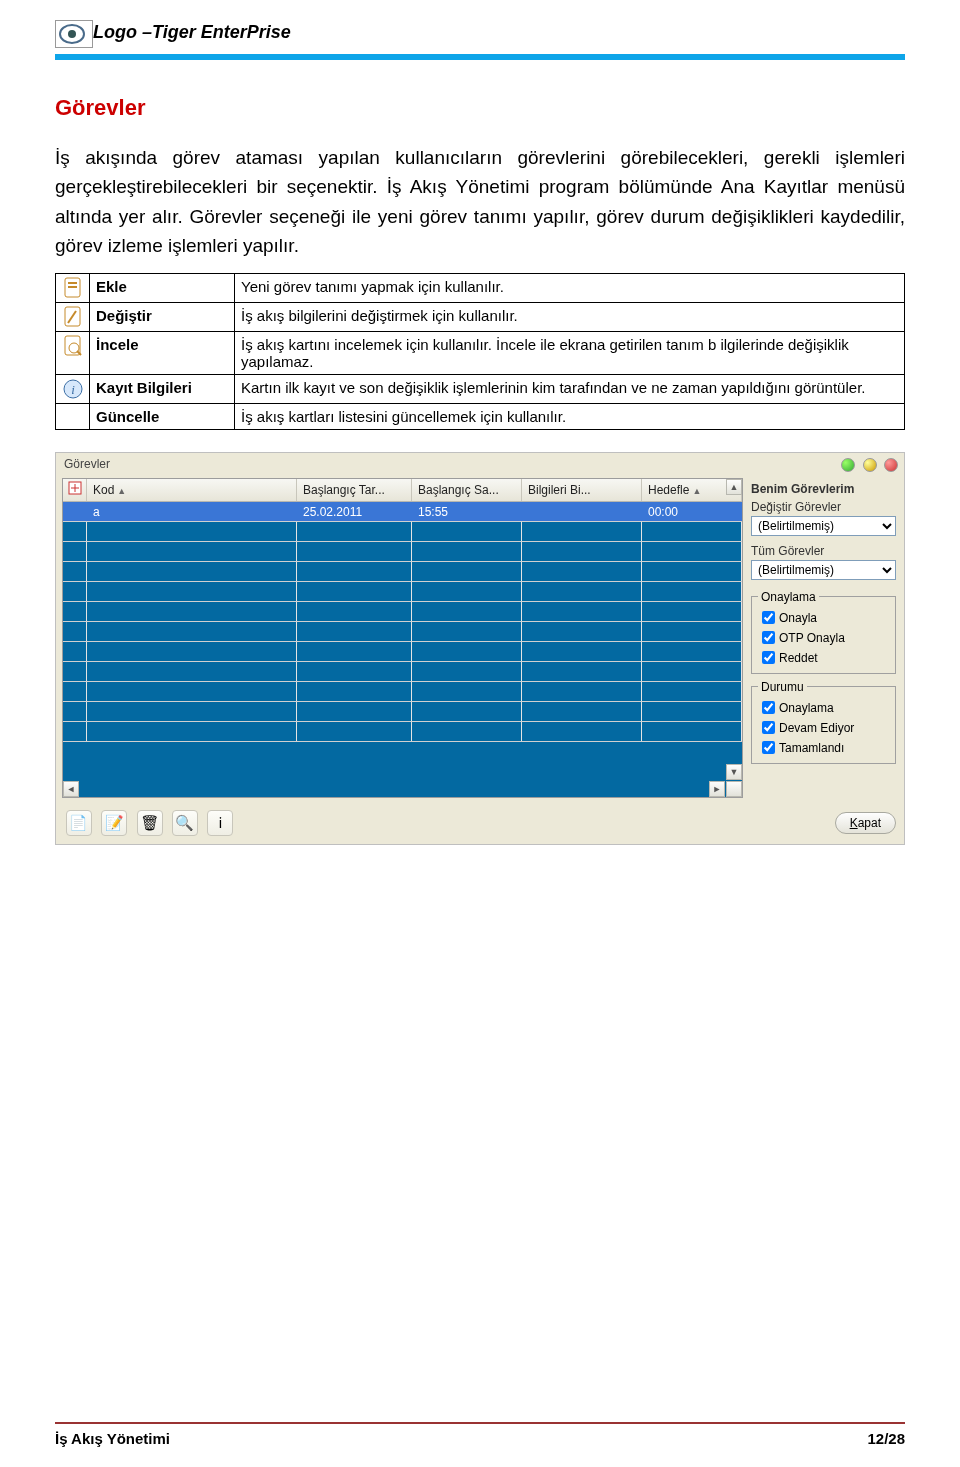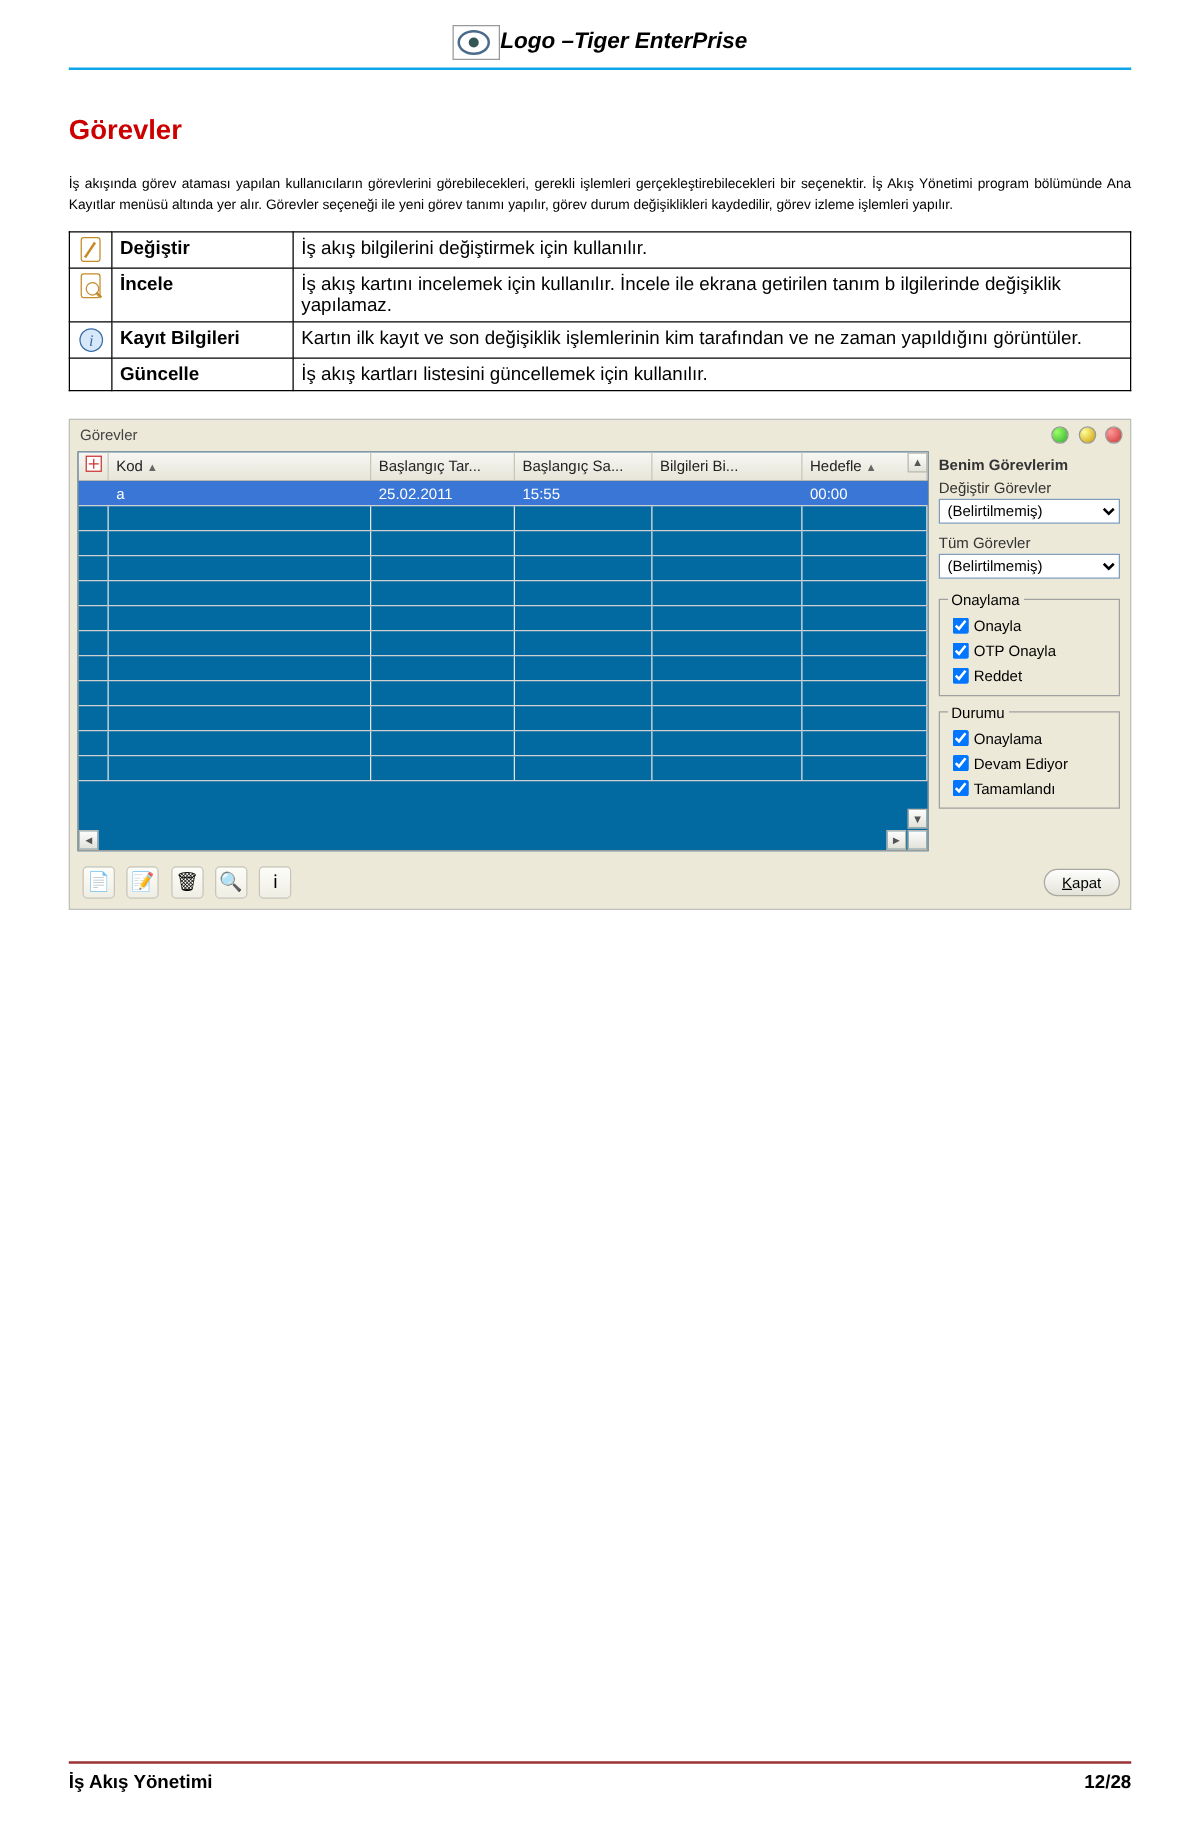--- a/index.html
+++ b/index.html
@@ -9,22 +9,22 @@
     background: #fff;
     color: #000;
     width: 960px;
     min-height: 1467px;
     position: relative;
     padding: 20px 55px 0 55px;
   }
   .header {
     display: flex;
     align-items: flex-start;
-    justify-content: center;
-    border-bottom: 2px solid #0ea5e9;
+    justify-content: flex-start;
+    border-bottom: 6px solid #0ea5e9;
     padding-bottom: 6px;
     margin-bottom: 35px;
   }
   .header-logo {
     width: 38px;
     height: 28px;
     border: 1px solid #999;
     position: relative;
     background: #fff;
   }
@@ -36,21 +36,21 @@
     color: #000;
     margin-top: 2px;
   }
   .section-title {
     color: #cc0000;
     font-weight: bold;
     font-size: 22px;
     margin: 0 0 22px 0;
   }
   .body-text {
-    font-size: 11px;
+    font-size: 19px;
     line-height: 1.55;
     text-align: justify;
     margin: 0 0 12px 0;
   }
   .tbl {
     border-collapse: collapse;
     width: 100%;
     margin-top: 10px;
     margin-bottom: 22px;
     font-size: 15px;
@@ -207,21 +207,21 @@
   .close-btn {
     border: 1px solid #a9a9a0;
     background: linear-gradient(#fefefe,#e4e3d9);
     padding: 3px 14px;
     border-radius: 11px;
     font-size: 12px;
   }
 
   .footer {
     position: absolute;
-    bottom: 33px;
+    bottom: 20px;
     left: 55px;
     right: 55px;
     border-top: 2px solid #993333;
     display: flex;
     justify-content: space-between;
     padding-top: 6px;
     font-weight: bold;
     font-size: 15px;
   }
 </style>
@@ -237,20 +237,31 @@
   </div>
   <div class="header-title">Logo –Tiger EnterPrise</div>
 </div>
 
 <h1 class="section-title">Görevler</h1>
 
 <p class="body-text">İş akışında görev ataması yapılan kullanıcıların görevlerini görebilecekleri, gerekli işlemleri gerçekleştirebilecekleri bir seçenektir. İş Akış Yönetimi program bölümünde Ana Kayıtlar menüsü altında yer alır. Görevler seçeneği ile yeni görev tanımı yapılır, görev durum değişiklikleri kaydedilir, görev izleme işlemleri yapılır.</p>
 
 <table class="tbl">
   <tbody>
+      <tr>
+    <td class="icon-cell">
+      <svg class="doc-icon" width="22" height="24">
+            <rect x="3" y="2" width="15" height="19" rx="2" fill="#fff" stroke="#c58a2a"></rect>
+            <rect x="6" y="6" width="9" height="2" fill="#c58a2a"></rect>
+            <rect x="6" y="10" width="9" height="2" fill="#c58a2a"></rect>
+          </svg>
+    </td>
+    <td class="label-cell">Ekle</td>
+    <td>Yeni görev tanımı yapmak için kullanılır.</td>
+  </tr>
   <tr>
     <td class="icon-cell">
       <svg class="doc-icon" width="22" height="24">
             <rect x="3" y="2" width="15" height="19" rx="2" fill="#fff" stroke="#c58a2a"></rect>
             <path d="M6 18 L14 6" stroke="#c58a2a" stroke-width="2"></path>
           </svg>
     </td>
     <td class="label-cell">Değiştir</td>
     <td>İş akış bilgilerini değiştirmek için kullanılır.</td>
   </tr>

